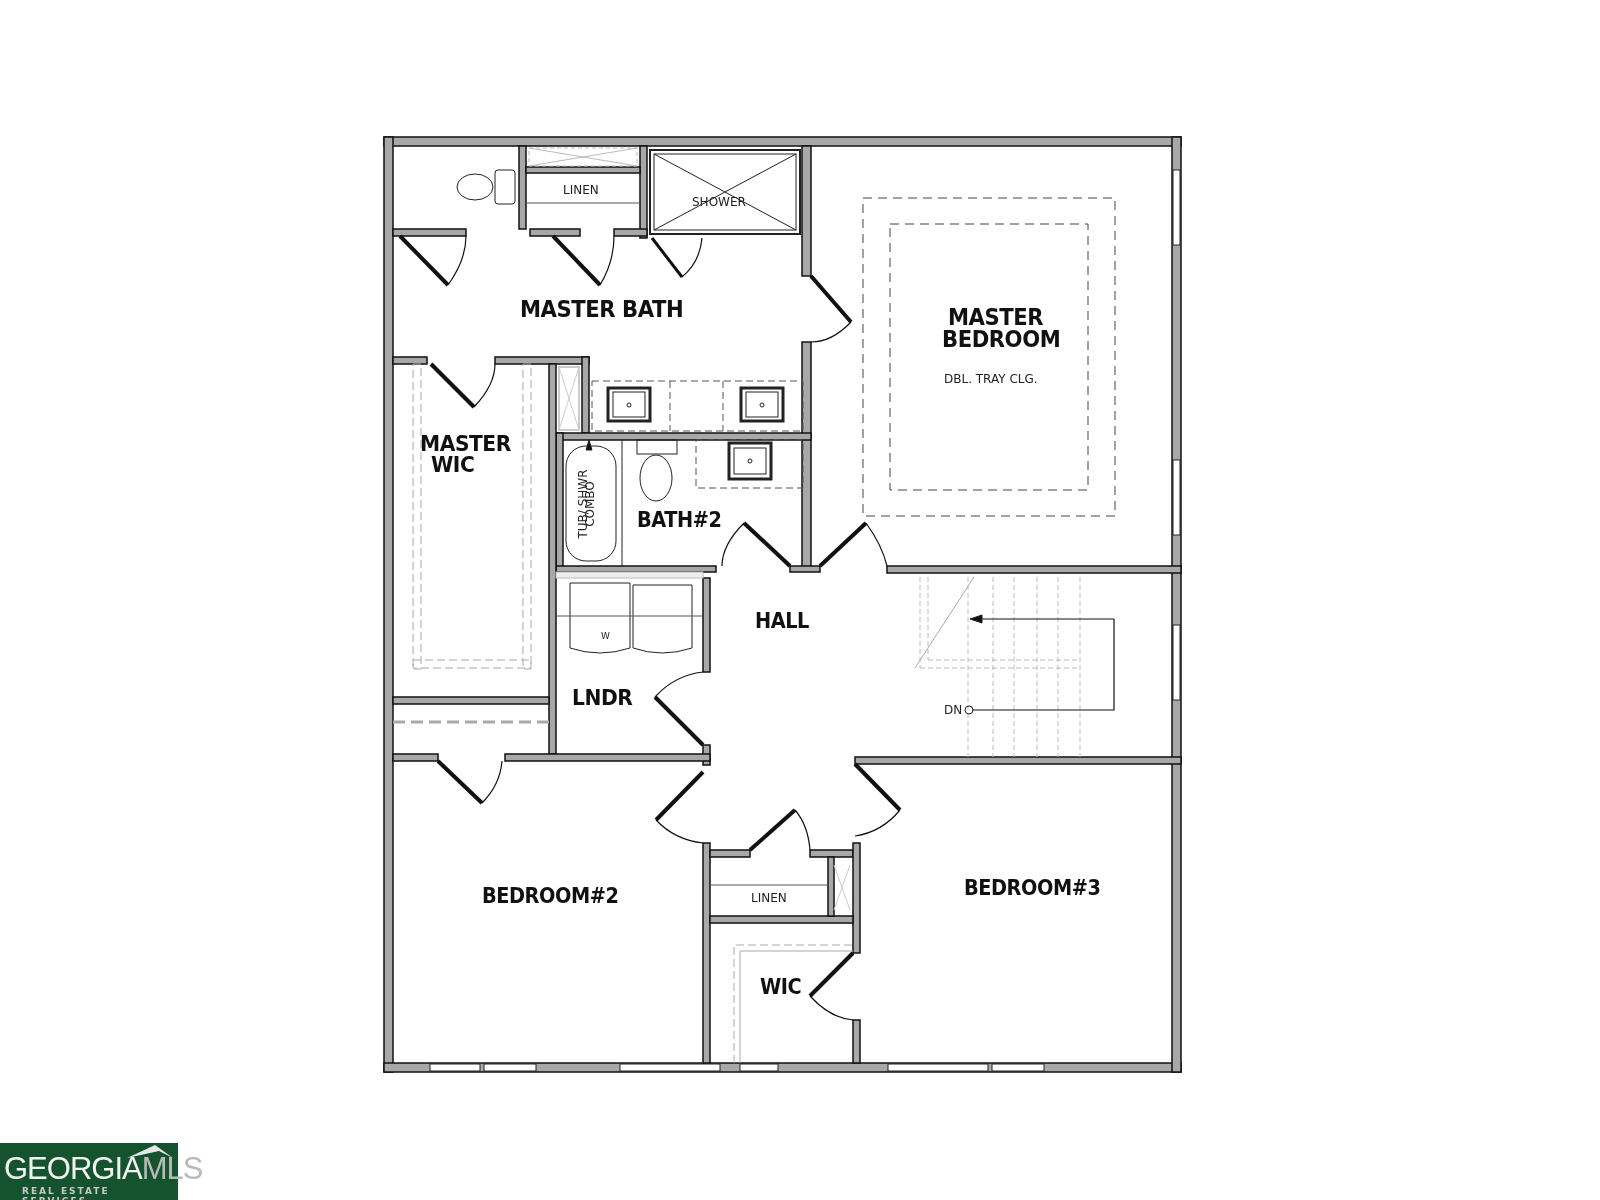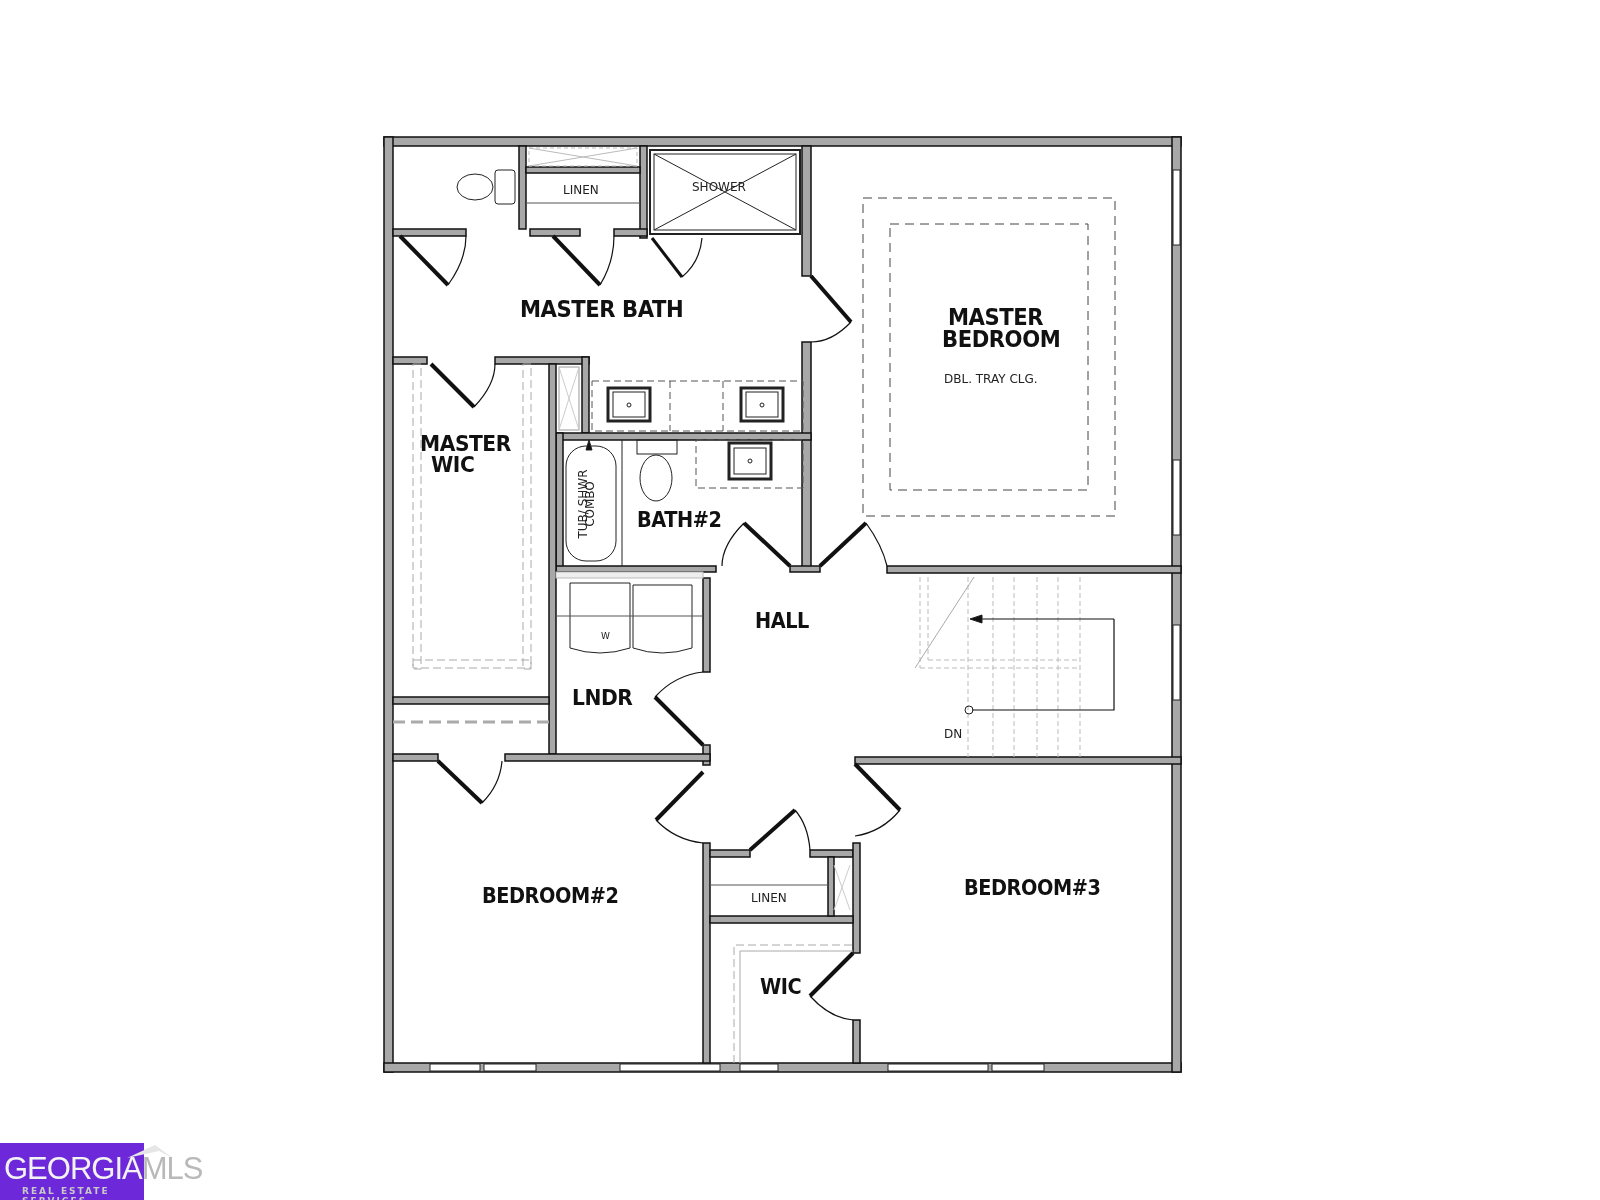--- a/index.html
+++ b/index.html
@@ -1,20 +1,20 @@
 <!DOCTYPE html>
 <html><head>
 <meta charset="utf-8">
 <style>
   html, body { margin:0; padding:0; background:#ffffff; }
   body { width:1600px; height:1200px; position:relative; overflow:hidden; font-family:"DejaVu Sans", sans-serif; }
   #plan { position:absolute; left:0; top:0; width:1600px; height:1200px; }
   .lbl { position:absolute; color:#111; font-family:"DejaVu Sans", sans-serif; font-weight:bold; letter-spacing:-0.5px; white-space:nowrap; transform:scaleX(0.92); transform-origin:left top; }
   .lbl-sm { position:absolute; color:#222; font-family:"DejaVu Sans", sans-serif; font-size:12px; white-space:nowrap; }
-  .logo { position:absolute; left:0; top:1143px; width:144px; height:57px; background:#6d28d9; }
+  .logo { position:absolute; left:0; top:1143px; width:178px; height:57px; background:#14532d; }
   .logo-main { position:absolute; left:4px; top:8px; font-family:"Liberation Sans", sans-serif; font-size:31px; color:#f2f2f2; letter-spacing:-1px; }
   .logo-mls { color:#b9b9b9; }
   .logo-sub { position:absolute; left:22px; top:43px; font-family:"DejaVu Sans", sans-serif; font-size:9px; font-weight:bold; color:#c8c8c8; letter-spacing:2px; }
   .logo-roof { position:absolute; left:125px; top:0px; }
 </style>
 </head>
 <body>
 
 <svg id="plan" viewBox="0 0 1600 1200" xmlns="http://www.w3.org/2000/svg">
   <g fill="#a8a8a8" stroke="#111" stroke-width="1.5">
@@ -195,24 +195,24 @@
 <div class="lbl" style="left:420px;top:431px;font-size:22px;">MASTER</div>
 <div class="lbl" style="left:431px;top:452px;font-size:22px;">WIC</div>
 <div class="lbl" style="left:637px;top:508px;font-size:21px;">BATH#2</div>
 <div class="lbl" style="left:755px;top:609px;font-size:21px;">HALL</div>
 <div class="lbl" style="left:572px;top:685px;font-size:22px;">LNDR</div>
 <div class="lbl" style="left:482px;top:884px;font-size:21px;">BEDROOM#2</div>
 <div class="lbl" style="left:964px;top:876px;font-size:21px;">BEDROOM#3</div>
 <div class="lbl" style="left:760px;top:975px;font-size:21px;">WIC</div>
 
 <div class="lbl-sm" style="left:563px;top:183px;">LINEN</div>
-<div class="lbl-sm" style="left:692px;top:180px;text-align:right;">SHOWER</div>
+<div class="lbl-sm" style="left:692px;top:195px;text-align:right;">SHOWER</div>
 <div class="lbl-sm" style="left:751px;top:891px;">LINEN</div>
 <div class="lbl-sm" style="left:601px;top:631px;font-size:9px;">W</div>
-<div class="lbl-sm" style="left:944px;top:703px;margin-top:24px;">DN</div>
+<div class="lbl-sm" style="left:944px;top:703px;">DN</div>
 <div class="lbl-sm" style="left:548px;top:497px;transform:rotate(-90deg);font-size:12px;">TUB/ SHWR</div>
 <div class="lbl-sm" style="left:567px;top:497px;transform:rotate(-90deg);font-size:12px;">COMBO</div>
 
 <div class="logo">
   <svg class="logo-roof" width="50" height="16" viewBox="0 0 50 16">
     <path d="M2 15 L30 2 L48 15 L34 8 Z" fill="#e6e6e6"></path>
   </svg>
   <div class="logo-main"><span>GEORGIA</span><span class="logo-mls">MLS</span></div>
   <div class="logo-sub">REAL ESTATE SERVICES</div>
 </div>

